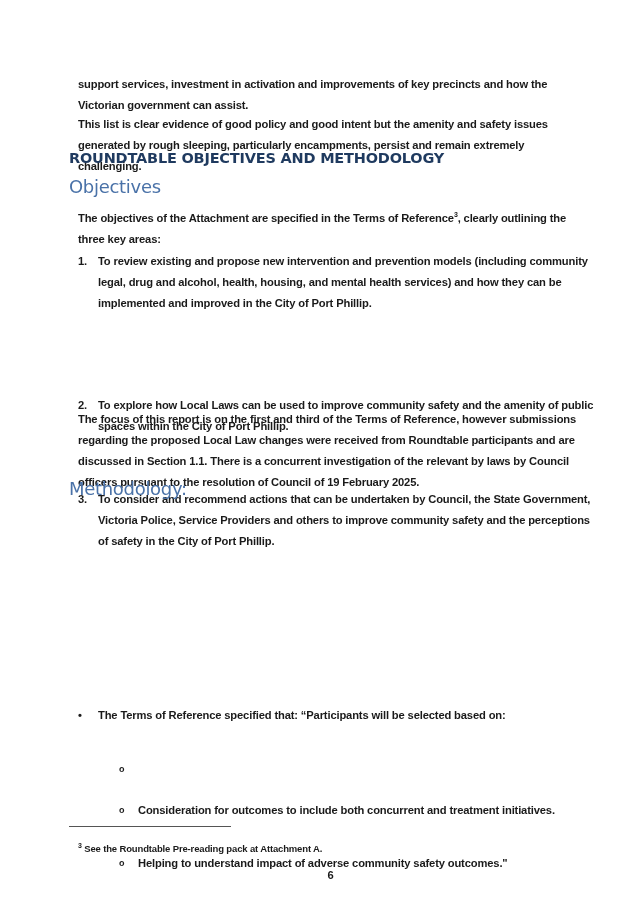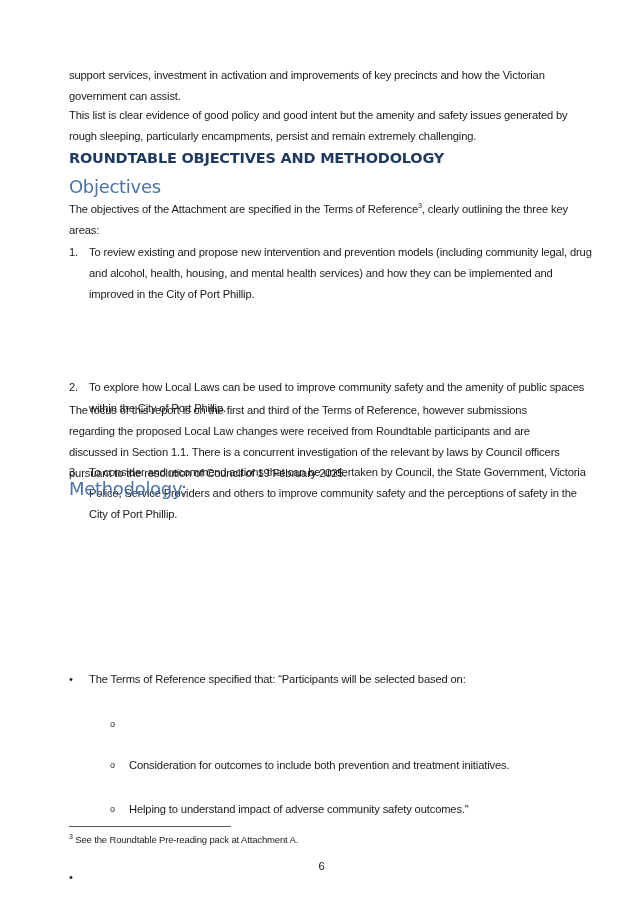--- a/index.html
+++ b/index.html
@@ -1,19 +1,19 @@
 <!DOCTYPE html>
 <html><head>
   <meta charset="utf-8">
   <style>
     html, body { margin: 0; padding: 0; background: #ffffff; }
     body { width: 638px; height: 912px; position: relative; overflow: hidden;
            font-family: "Liberation Sans", sans-serif; color: #1a1a1a; }
     .page { position: absolute; left: 69px; top: 0; width: 505px; }
-    .p { font-size: 11.2px; line-height: 21px; margin: 0; letter-spacing: -0.15px; }
+    .p { font-size: 11.2px; line-height: 21px; margin: 9px; letter-spacing: -0.15px; font-weight: bold; }
     .blk { position: absolute; left: 0; width: 505px; }
     .h1 { font-family: "DejaVu Sans", sans-serif; font-weight: bold; font-size: 14.5px; color: #1f3a5f; letter-spacing: -0.2px; }
     .h2 { font-family: "DejaVu Sans", sans-serif; font-size: 18px; color: #4a72a8; font-weight: normal; letter-spacing: -0.3px; }
     .item { position: relative; padding-left: 20px; }
     .marker { position: absolute; left: 0; top: 0; }
     .sub { position: relative; padding-left: 60px; }
     .sub .marker { left: 41px; font-size: 9px; }
     sup { font-size: 7px; line-height: 0; }
     .rule { position: absolute; left: 0; top: 826px; width: 162px; height: 1px; background: #555; }
     .fn { font-size: 9.5px; }
@@ -52,21 +52,21 @@
   <div class="p blk item" style="top:501px">
     <span class="marker">•</span>
     <span>The Terms of Reference specified that: “Participants will be selected based on:</span>
   </div>
 
   <div class="p blk sub" style="top:525px">
     <span class="marker">o</span>
   </div>
   <div class="p blk sub" style="top:566px">
     <span class="marker">o</span>
-    <span>Consideration for outcomes to include both prevention and treatment initiatives.</span>
+    <span>Consideration for outcomes to include both concurrent and treatment initiatives.</span>
   </div>
   <div class="p blk sub" style="top:589px">
     <span class="marker">o</span>
     <span>Helping to understand impact of adverse community safety outcomes."</span>
   </div>
 
 
   <div class="p blk item" style="top:636px">
     <span class="marker">•</span>
 

